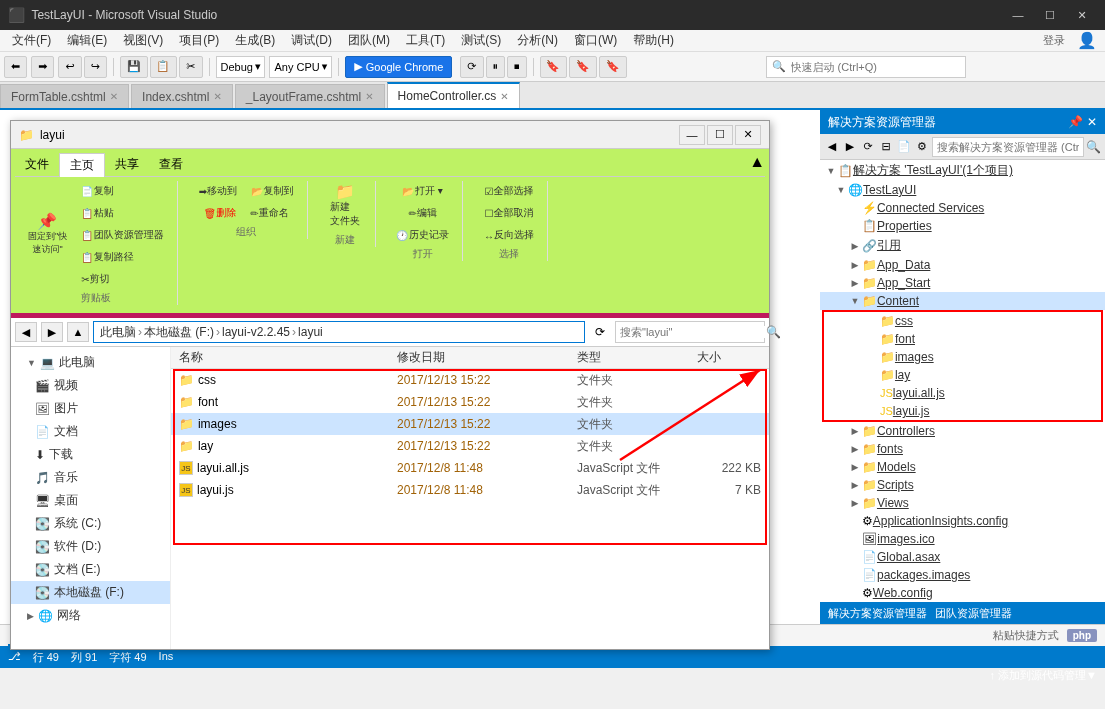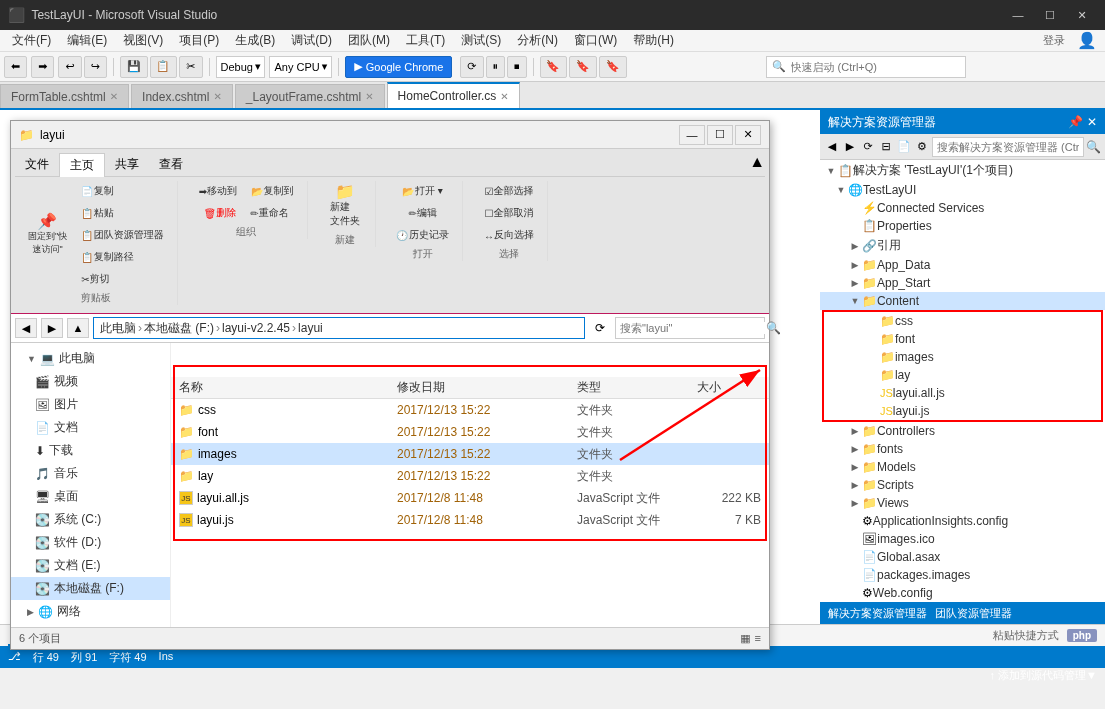--- a/index.html
+++ b/index.html
@@ -28,21 +28,21 @@
     .tab.active { background: white; border-top: 2px solid #007acc; color: #333; height: 26px; }
     .tab-close { color: #888; font-size: 10px; }
 
     
     .file-explorer { background: white; border: 1px solid #999; box-shadow: 2px 2px 8px rgba(0,0,0,0.3); position: absolute; top: 0; left: 20px; width: 760px; height: 530px; z-index: 10; display: flex; flex-direction: column; }
     .fe-titlebar { background: #f0f0f0; border-bottom: 1px solid #ccc; height: 28px; display: flex; align-items: center; padding: 0 8px; justify-content: space-between; }
     .fe-controls { display: flex; gap: 2px; }
     .fe-btn { width: 26px; height: 20px; display: flex; align-items: center; justify-content: center; background: #f0f0f0; border: 1px solid #ccc; cursor: pointer; font-size: 11px; }
 
     
-    .ribbon { background: #e5e5e5; border-bottom: 1px solid #be185d; padding: 4px; }
+    .ribbon { background: #bef264; border-bottom: 5px solid #be185d; padding: 4px; }
     .ribbon-tabs { display: flex; border-bottom: 1px solid #ccc; }
     .rtab { padding: 3px 10px; font-size: 12px; cursor: pointer; }
     .rtab.active { background: white; border: 1px solid #ccc; border-bottom: none; margin-bottom: -1px; }
     .ribbon-content { display: flex; gap: 8px; padding: 4px 0; align-items: flex-start; }
     .ribbon-group { display: flex; flex-direction: column; align-items: center; border-right: 1px solid #ddd; padding: 0 8px; min-width: 60px; }
     .ribbon-group-btns { display: flex; gap: 4px; align-items: center; }
     .rg-label { font-size: 10px; color: #666; margin-top: 2px; }
     .ribbon-btn { display: flex; flex-direction: column; align-items: center; padding: 2px 4px; cursor: pointer; font-size: 10px; color: #333; border: 1px solid transparent; border-radius: 2px; min-width: 36px; }
     .ribbon-icon { font-size: 16px; line-height: 1; }
 
@@ -56,21 +56,21 @@
 
     
     .file-area { display: flex; flex: 1; overflow: hidden; }
     .file-sidebar { width: 160px; border-right: 1px solid #eee; padding: 4px 0; overflow-y: auto; }
     .fs-item { padding: 3px 8px 3px 16px; font-size: 12px; cursor: pointer; display: flex; align-items: center; gap: 4px; color: #333; }
     .fs-item.selected { background: #cce4ff; }
     .fs-arrow { font-size: 9px; color: #666; }
 
     
     .file-list { flex: 1; display: flex; flex-direction: column; }
-    .fl-header { display: flex; background: #f5f5f5; border-bottom: 1px solid #ddd; height: 22px; align-items: center; margin-top: 34px; }
+    .fl-header { display: flex; background: #f5f5f5; border-bottom: 1px solid #ddd; height: 22px; align-items: center; }
     .fl-col { padding: 0 8px; font-size: 12px; color: #333; cursor: pointer; display: flex; align-items: center; }
     .fl-col.name { flex: 1; }
     .fl-col.date { width: 180px; }
     .fl-col.type { width: 120px; }
     .fl-col.size { width: 80px; }
 
     .fl-items { flex: 1; overflow-y: auto; }
     .fl-item { display: flex; align-items: center; height: 22px; cursor: pointer; }
     .fl-item.selected { background: #cce4ff; }
     .fl-cell { padding: 0 8px; font-size: 12px; overflow: hidden; white-space: nowrap; }
@@ -86,21 +86,21 @@
     #solution-panel { width: 285px; background: #f5f5f5; display: flex; flex-direction: column; }
     .sol-header { background: #007acc; color: white; height: 24px; display: flex; align-items: center; padding: 0 8px; font-size: 12px; justify-content: space-between; }
     .sol-toolbar { background: #e8e8e8; border-bottom: 1px solid #ccc; height: 26px; display: flex; align-items: center; padding: 0 4px; gap: 2px; }
     .sol-tb-btn { width: 22px; height: 20px; display: flex; align-items: center; justify-content: center; font-size: 11px; cursor: pointer; border: 1px solid transparent; border-radius: 2px; }
     .sol-search { flex: 1; height: 20px; border: 1px solid #ccc; padding: 0 4px; font-size: 11px; background: white; }
     .sol-search-icon { color: #666; font-size: 12px; }
 
     .sol-tree { flex: 1; overflow-y: auto; background: white; font-size: 12px; }
     .tree-item { padding: 2px 0; cursor: pointer; display: flex; align-items: center; white-space: nowrap; }
     .tree-arrow { width: 14px; display: inline-flex; align-items: center; justify-content: center; font-size: 9px; color: #666; }
-    .tree-label { font-size: 12px; color: #333; }
+    .tree-label { font-size: 12px; color: #333; text-decoration: underline; }
 
     .sol-footer { height: 22px; background: #007acc; color: white; display: flex; align-items: center; padding: 0 8px; font-size: 11px; gap: 8px; }
     .sol-footer-btn { color: white; cursor: pointer; text-decoration: none; }
 
     
     #errorbar { background: #f5f5f5; border-top: 1px solid #ccc; height: 22px; display: flex; align-items: center; padding: 0 8px; font-size: 11px; gap: 8px; }
     .errbar-tab { padding: 2px 8px; cursor: pointer; color: #333; }
     .errbar-tab.active { border-bottom: 2px solid #007acc; }
 
     #statusbar { background: #007acc; color: white; height: 22px; display: flex; align-items: center; padding: 0 8px; font-size: 11px; justify-content: space-between; }
@@ -476,27 +476,20 @@
                 <span>layui.js</span>
               </div>
               <div class="fl-cell date">2017/12/8 11:48</div>
               <div class="fl-cell type">JavaScript 文件</div>
               <div class="fl-cell size">7 KB</div>
             </div>
           </div>
         </div>
       </div>
 
-      <div class="fe-status">
-        <span>6 个项目</span>
-        <div style="display:flex;gap:4px;">
-          <span style="cursor:pointer;">▦</span>
-          <span style="cursor:pointer;">≡</span>
-        </div>
-      </div>
     </div>
 
     <svg style="position:absolute;top:0;left:0;width:820px;height:530px;pointer-events:none;z-index:15;">
       <defs>
         <marker id="arrowhead" markerWidth="8" markerHeight="6" refX="8" refY="3" orient="auto">
           <polygon points="0 0, 8 3, 0 6" fill="red"></polygon>
         </marker>
       </defs>
       <line x1="620" y1="350" x2="760" y2="260" stroke="red" stroke-width="2.5" marker-end="url(#arrowhead)"></line>
     </svg>

